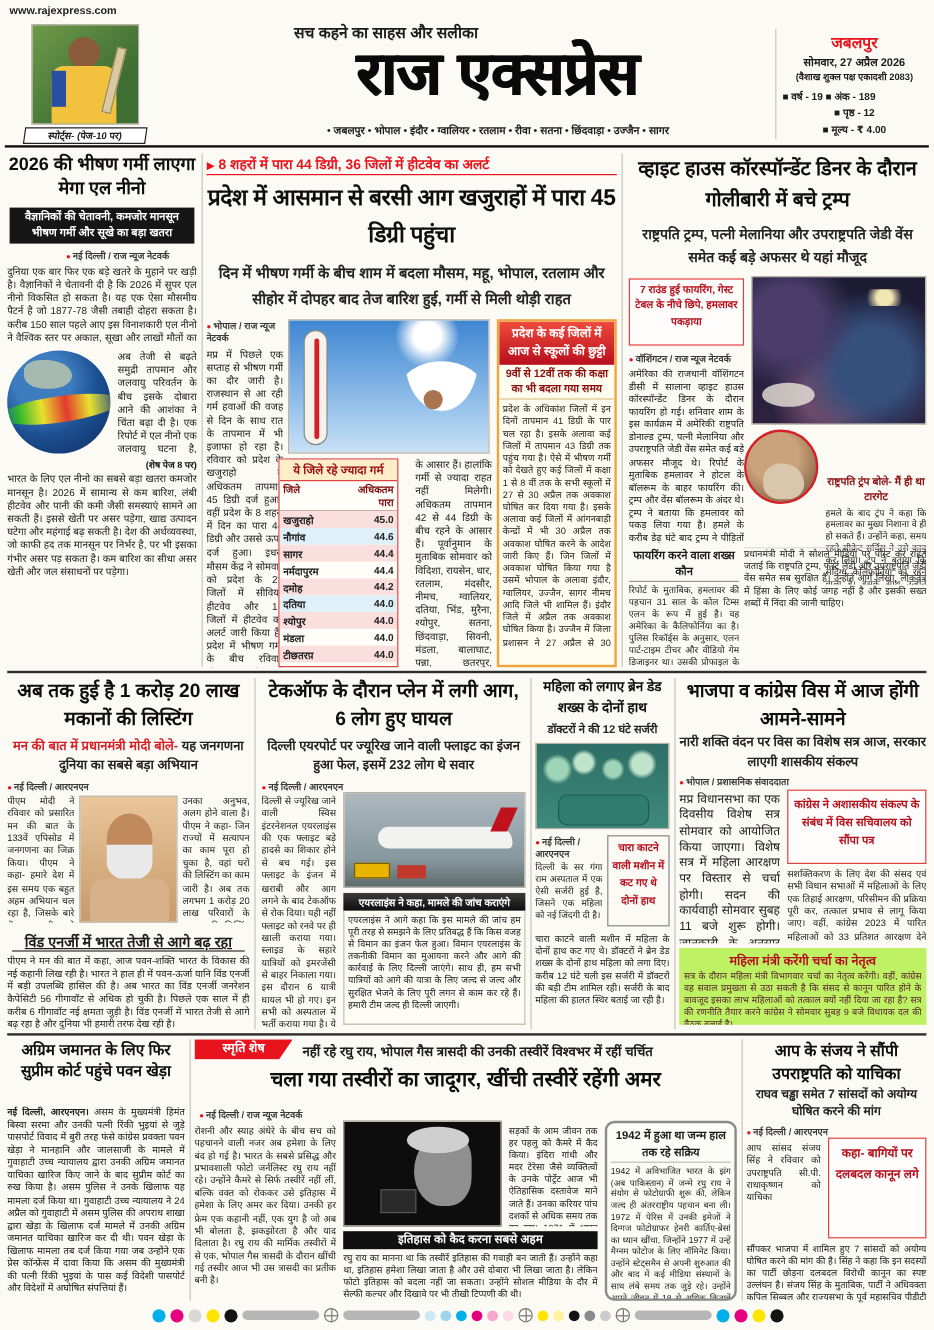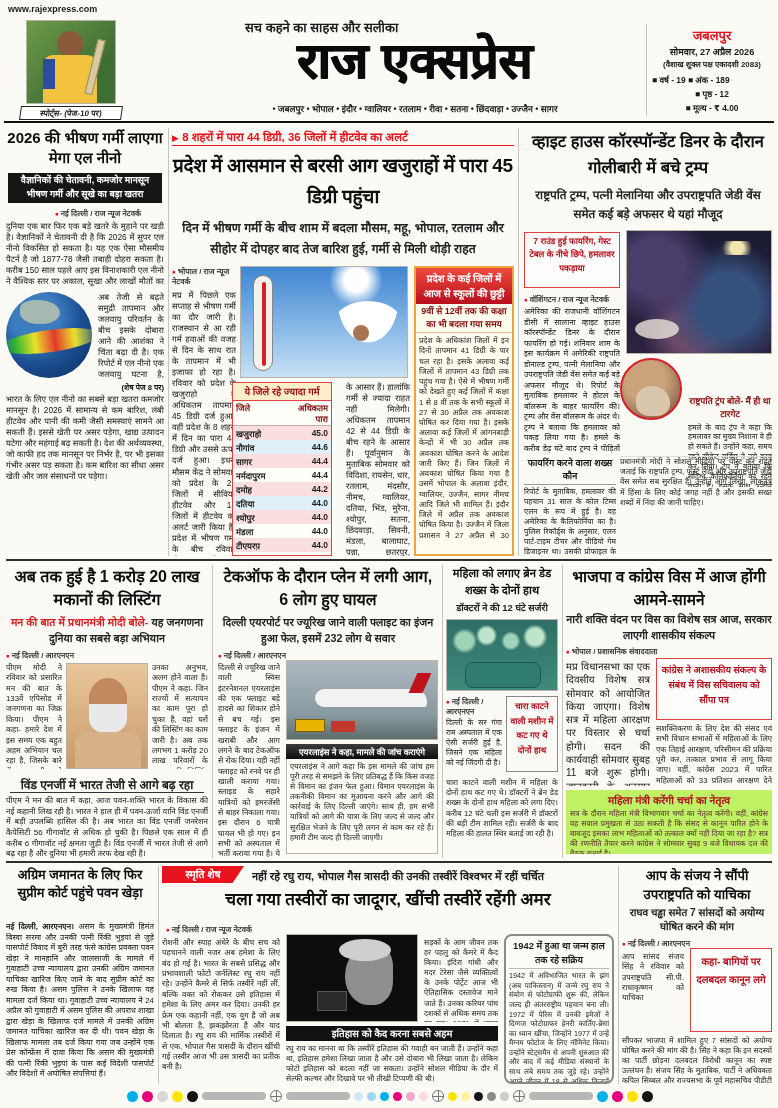--- a/index.html
+++ b/index.html
@@ -127,21 +127,21 @@
     </div>
   <div class="tbl-row">
       <span class="cell-d">श्योपुर</span>
       <span class="cell-t">44.0</span>
     </div>
   <div class="tbl-row">
       <span class="cell-d">मंडला</span>
       <span class="cell-t">44.0</span>
     </div>
   <div class="tbl-row">
-      <span class="cell-d">टीएयरप़</span>
+      <span class="cell-d">टीछतरप़</span>
       <span class="cell-t">44.0</span>
     </div>
 </div>
 
 <div class="abs bd" style="left:346px;top:382px;width:64px;height:174px;">के आसार हैं। हालांकि गर्मी से ज्यादा राहत नहीं मिलेगी। अधिकतम तापमान 42 से 44 डिग्री के बीच रहने के आसार हैं। पूर्वानुमान के मुताबिक सोमवार को विदिशा, रायसेन, धार, रतलाम, मंदसौर, नीमच, ग्वालियर, दतिया, भिंड, मुरैना, श्योपुर, सतना, छिंदवाड़ा, सिवनी, मंडला, बालाघाट, पन्ना, छतरपुर, टीकमगढ़, निवाड़ी, इंदौर और उज्जैन में सीवियर हीटवेव का आसार है। इसके अलावा भोपाल, सीहोर, नर्मदापुरम, हरदा, अलीराजपुर, झाबुआ, देवास, शाजापुर, सिंगरौली, खंडवा, रीवा, मऊगंज, शहडोल और अमरिया में हीटवेव का अलर्ट जारी किया गया है।</div>
 
 <div class="abs" style="left:414px;top:266px;width:100px;height:290px;border:2px solid #f0a43c;background:#fffdf0;overflow:hidden;">
   <div style="background:linear-gradient(#ef4b3c,#b80f1e);color:#fff;font-weight:800;font-size:10px;line-height:1.5;text-align:center;padding:3px 2px;">प्रदेश के कई जिलों में आज से स्कूलों की छुट्टी</div>
   <div style="color:#8a1010;font-weight:800;font-size:9px;line-height:1.45;text-align:center;padding:1px 2px;border-bottom:1px solid #e0c28a;">9वीं से 12वीं तक की कक्षा का भी बदला गया समय</div>
   <div class="bd" style="font-size:7.7px;padding:3px;height:200px;">प्रदेश के अधिकांश जिलों में इन दिनों तापमान 41 डिग्री के पार चल रहा है। इसके अलावा कई जिलों में तापमान 43 डिग्री तक पहुंच गया है। ऐसे में भीषण गर्मी को देखते हुए कई जिलों में कक्षा 1 से 8 वीं तक के सभी स्कूलों में 27 से 30 अप्रैल तक अवकाश घोषित कर दिया गया है। इसके अलावा कई जिलों में आंगनबाड़ी केन्द्रों में भी 30 अप्रैल तक अवकाश घोषित करने के आदेश जारी किए हैं। जिन जिलों में अवकाश घोषित किया गया है उसमें भोपाल के अलावा इंदौर, ग्वालियर, उज्जैन, सागर नीमच आदि जिले भी शामिल हैं। इंदौर जिले में अप्रैल तक अवकाश घोषित किया है। उज्जैन में जिला प्रशासन ने 27 अप्रैल से 30 अप्रैल तक आठवीं तक का अवकाश घोषित किया है।</div>
@@ -181,21 +181,21 @@
   <span style="color:#d61f26;">मन की बात में प्रधानमंत्री मोदी बोले-</span><span> यह जनगणना दुनिया का सबसे बड़ा अभियान</span>
 </div>
 <div class="abs by" style="left:6px;top:650px;width:100px;">नई दिल्ली / आरएनएन</div>
 <div class="abs bd" style="left:6px;top:663px;width:56px;height:106px;font-size:7.8px;">पीएम मोदी ने रविवार को प्रसारित मन की बात के 133वें एपिसोड में जनगणना का जिक्र किया। पीएम ने कहा- हमारे देश में इस समय एक बहुत अहम अभियान चल रहा है, जिसके बारे में हर भारतीय को जानकारी होनी चाहिए।</div>
 <div class="abs photo" style="left:66px;top:663px;width:82px;height:106px;background:linear-gradient(#e9c69a,#c79b6b);">
   <div class="abs" style="left:22px;top:14px;width:38px;height:42px;border-radius:50% 50% 45% 45%;background:#c08a5c;"></div>
   <div class="abs" style="left:22px;top:40px;width:38px;height:30px;border-radius:0 0 50% 50%;background:#e9e9e9;"></div>
   <div class="abs" style="left:8px;top:68px;width:66px;height:38px;background:#d7b18a;border-radius:12px 12px 0 0;"></div>
 </div>
 <div class="abs bd" style="left:152px;top:663px;width:56px;height:106px;font-size:7.8px;">उनका अनुभव, अलग होने वाला है। पीएम ने कहा- जिन राज्यों में सत्यापन का काम पूरा हो चुका है, वहां घरों की लिस्टिंग का काम जारी है। अब तक लगभग 1 करोड़ 20 लाख परिवारों के मकान की लिस्टिंग का काम पूरा हो चुका है। जनगणना का अभियान, यह दुनिया की सबसे बड़ी जनगणना है। इस बार जनगणना में आपकी भागीदारी आसान बनाई गई है। आप खुद भी अपनी जानकारी दर्ज कर सकते हैं। (शेष पेज 8 पर)</div>
-<div class="abs" style="left:10px;top:776px;width:194px;font-size:12px;font-weight:800;text-align:center;border-bottom:1px solid #333;padding-bottom:2px;overflow:hidden;height:17px;">विंड एनर्जी में भारत तेजी से आगे बढ़ रहा</div>
+<div class="abs" style="left:10px;top:776px;width:194px;font-size:12px;font-weight:800;text-align:center;border-bottom:1px solid #333;padding-bottom:2px;overflow:hidden;height:17px;text-decoration:underline;">विंड एनर्जी में भारत तेजी से आगे बढ़ रहा</div>
 <div class="abs bd" style="left:6px;top:796px;width:202px;height:62px;font-size:8px;">पीएम ने मन की बात में कहा, आज पवन-शक्ति भारत के विकास की नई कहानी लिख रही है। भारत ने हाल ही में पवन-ऊर्जा यानि विंड एनर्जी में बड़ी उपलब्धि हासिल की है। अब भारत का विंड एनर्जी जनरेशन कैपेसिटी 56 गीगावॉट से अधिक हो चुकी है। पिछले एक साल में ही करीब 6 गीगावॉट नई क्षमता जुड़ी है। विंड एनर्जी में भारत तेजी से आगे बढ़ रहा है और दुनिया भी हमारी तरफ देख रही है।</div>
 
 <div class="abs rule-v" style="left:212px;top:565px;height:293px;"></div>
 
 <div class="abs hl" style="left:218px;top:565px;width:220px;height:46px;font-size:16px;line-height:1.45;">टेकऑफ के दौरान प्लेन में लगी आग, 6 लोग हुए घायल</div>
 <div class="abs sub" style="left:218px;top:614px;width:220px;height:32px;font-size:10.8px;line-height:1.5;">दिल्ली एयरपोर्ट पर ज्यूरिख जाने वाली फ्लाइट का इंजन हुआ फेल, इसमें 232 लोग थे सवार</div>
 <div class="abs by" style="left:218px;top:650px;width:90px;">नई दिल्ली / आरएनएन</div>
 <div class="abs bd" style="left:218px;top:663px;width:62px;height:195px;font-size:7.8px;">दिल्ली से ज्यूरिख जाने वाली स्विस इंटरनेशनल एयरलाइंस की एक फ्लाइट बड़े हादसे का शिकार होने से बच गई। इस फ्लाइट के इंजन में खराबी और आग लगने के बाद टेकऑफ से रोक दिया। यही नहीं फ्लाइट को रनवे पर ही खाली कराया गया। स्लाइड के सहारे यात्रियों को इमरजेंसी से बाहर निकाला गया। इस दौरान 6 यात्री घायल भी हो गए। इन सभी को अस्पताल में भर्ती कराया गया है। ये पूरा घटनाक्रम दिल्ली के इंदिरा गांधी अंतरराष्ट्रीय हवाई अड्डे पर हुआ। एयरलाइंस ने बताया कि विमान में 228 यात्री और 4 विमान चालक थे। जिस तरह से पूरा घटनाक्रम सामने आया उससे यात्रियों में अफरा-तफरी का माहौल हो गया। (शेष पेज 8 पर)</div>
 <div class="abs photo" style="left:286px;top:660px;width:152px;height:80px;background:linear-gradient(#aeb8bf,#87989f 70%,#5d6b6b);">
   <div class="abs" style="left:28px;top:28px;width:112px;height:18px;background:#f2f2f0;border-radius:10px 14px 4px 10px;"></div>

